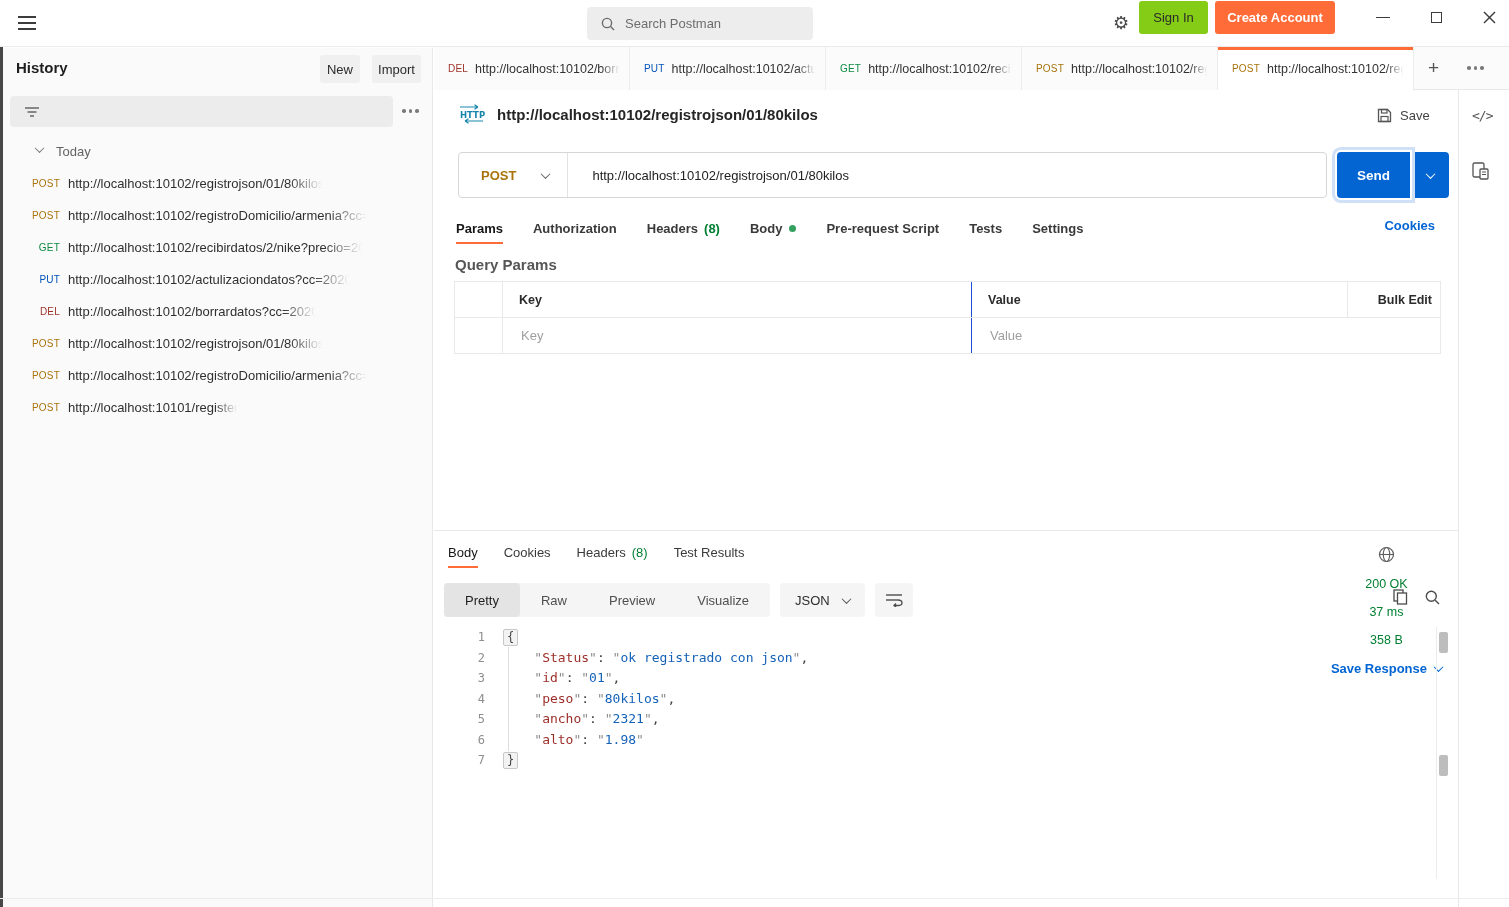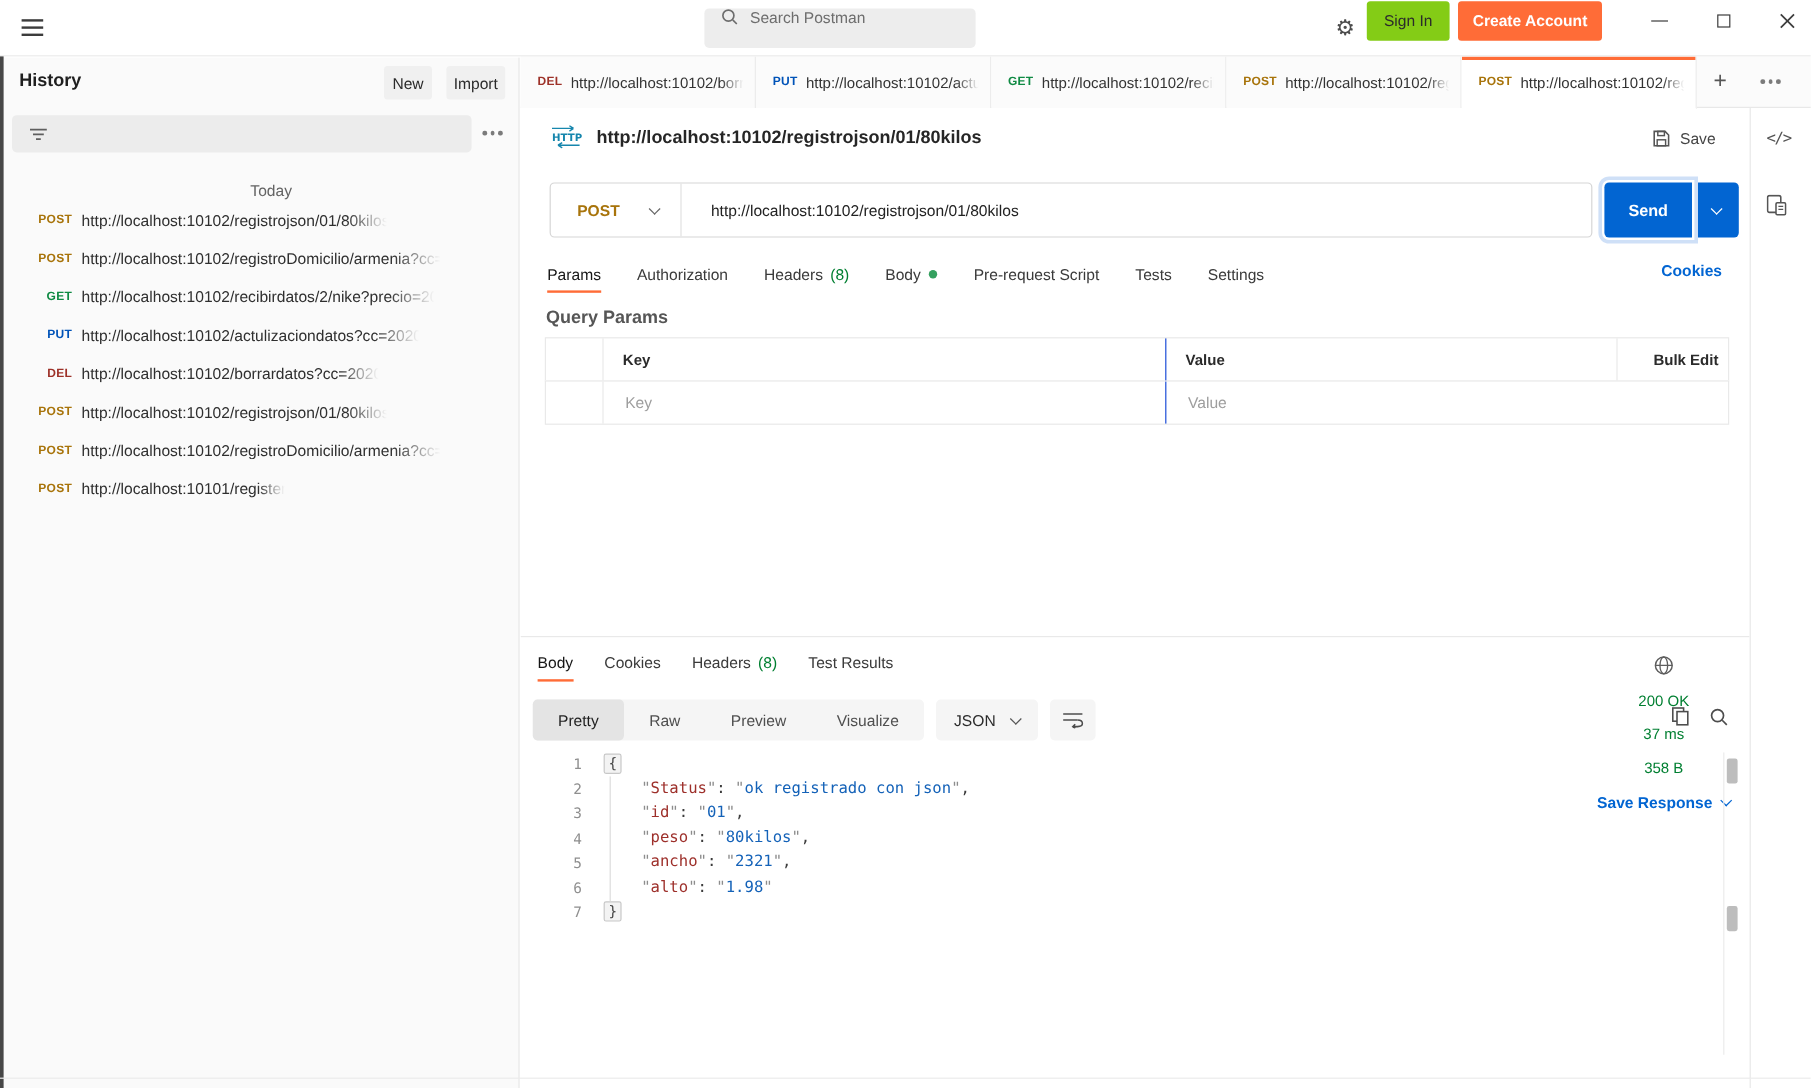--- a/index.html
+++ b/index.html
@@ -13,21 +13,21 @@
   #topbar { position:absolute; left:0; top:0; width:1509px; height:47px; background:#fff;
             border-bottom:1px solid #ebebeb; z-index:10; }
   .burger { position:absolute; left:18px; top:16px; width:18px; height:14px; cursor:pointer; }
   .burger i { display:block; height:2px; background:#3c3c3c; margin-bottom:4px; }
   #topnav { position:absolute; left:62px; top:0; height:47px; display:flex; align-items:center;
             gap:40px; font-size:14px; color:#2b2b2b; }
   .nav-item { display:flex; align-items:center; gap:8px; cursor:pointer; }
   .chev { display:inline-block; width:7px; height:7px; border-right:1.6px solid currentColor;
           border-bottom:1.6px solid currentColor; transform:rotate(45deg) translate(-1px,-1px); }
   .search { position:absolute; left:587px; top:7px; width:226px; height:33px; background:#ededed;
-            border-radius:4px; display:flex; color:#6d6d6d; cursor:pointer; }
+            border-radius:4px; display:flex; align-items:center; color:#6d6d6d; cursor:pointer; }
   .search svg { margin:0 10px 0 14px; }
   .gear-btn { position:absolute; left:1106px; top:8px; width:30px; height:30px; display:flex;
               align-items:center; justify-content:center; font-size:18px; color:#4c4c4c; cursor:pointer; }
   .signin { position:absolute; left:1139px; top:1px; width:69px; height:33px; background:#84cc16;
             border-radius:3px; display:flex; align-items:center; justify-content:center; color:#2b2b2b; cursor:pointer; }
   .create { position:absolute; left:1215px; top:1px; width:120px; height:33px;
             background:var(--accent_orange,#ff6c37); border-radius:3px; color:#fff; font-weight:700;
             display:flex; align-items:center; justify-content:center; cursor:pointer; }
   .win { position:absolute; top:2px; width:30px; height:30px; display:flex; align-items:center;
          justify-content:center; color:#3c3c3c; cursor:pointer; }
@@ -45,25 +45,25 @@
   #new-btn { left:320px; width:40px; } #import-btn { left:372px; width:49px; }
   .filter-box { position:absolute; left:10px; top:48px; width:383px; height:31px; background:#ececec;
                 border-radius:4px; display:flex; align-items:center; }
   .filter-box input { border:0; outline:0; background:transparent; flex:1; height:100%; font-size:13px; }
   .ficon { margin:0 8px 0 14px; }
   .dots { display:flex; gap:3px; align-items:center; cursor:pointer; }
   .dots i { width:3.5px; height:3.5px; border-radius:50%; background:#7b7b7b; display:block; }
   #hist-more { position:absolute; left:402px; top:61px; }
   #history-list { position:absolute; left:0; top:92px; right:0; bottom:0; overflow:hidden; }
   .sb-group { height:22px; margin-bottom:5px; display:flex; align-items:center; gap:13px;
-              padding-left:20px; color:#636363; cursor:pointer;flex-direction:column; }
+              padding-left:36px; color:#636363; cursor:pointer; }
   .sb-group .chev { color:#7b7b7b; margin-top:-3px; }
   .hist-item { height:32px; display:flex; align-items:center; cursor:pointer; }
   .m { width:60px; min-width:60px; text-align:right; margin-right:8px; font-size:10px;
-       font-weight:700; letter-spacing:.2px; }
+       font-weight:400; letter-spacing:.2px; }
   .m.get{ color:var(--method_get,#0f8a43); } .m.post{ color:var(--method_post,#a8740b); }
   .m.put{ color:var(--method_put,#0053b8); } .m.del{ color:var(--method_del,#9d3128); }
   .u { white-space:nowrap; overflow:hidden; color:#2f2f2f;
        -webkit-mask-image:linear-gradient(90deg,#000 86%,transparent 99%);
        mask-image:linear-gradient(90deg,#000 86%,transparent 99%); }
   .hist-item .u { max-width:338px; font-size:13px; }
   
   #tabstrip { position:absolute; left:434px; top:47px; right:0; height:43px; background:#fbfbfb;
               border-bottom:1px solid #e8e8e8; display:flex; z-index:5; }
   #tabs { display:flex; height:43px; }
@@ -89,21 +89,21 @@
   .url-div { width:1px; align-self:stretch; background:#e2e2e2; }
   .url-box input { flex:1; border:0; outline:0; font-size:13px; color:#222; padding-left:24px;
                    font-family:"Liberation Sans",sans-serif; background:transparent; }
   .send { position:absolute; left:903px; top:62px; height:46px; display:flex; }
   .send-main { width:73px; background:var(--primary_blue,#0265d2); color:#fff; font-size:13.5px;
                font-weight:700; display:flex; align-items:center; justify-content:center;
                border-radius:4px 0 0 4px; box-shadow:0 0 0 2px #fff,0 0 0 5px #cfe0f7; z-index:2; cursor:pointer; }
   .send-chev { width:37px; margin-left:2px; background:var(--primary_blue,#0265d2); color:#fff;
                display:flex; align-items:center; justify-content:center; border-radius:0 4px 4px 0; cursor:pointer; }
   #req-tabs { position:absolute; left:22px; top:124px; display:flex; gap:30px; align-items:center;
-              height:28px; color:#3a3a3a; }
+              height:28px; color:#3a3a3a;font-weight:bold; }
   .rtab { position:relative; display:flex; align-items:center; gap:6px; cursor:pointer; white-space:nowrap; }
   .rtab.active { color:#161616; }
   .rtab.active::after { content:""; position:absolute; left:0; right:0; bottom:-8px; height:2px;
                         background:var(--accent_orange,#ff6c37); }
   .cnt { color:var(--success_green,#007f31); }
   .gdot { width:7px; height:7px; border-radius:50%; background:#34a05f; margin-left:1px; }
   .cookies { position:absolute; right:23px; top:128px; color:var(--primary_blue,#0265d2);
              font-weight:600; cursor:pointer; }
   .qp-label { position:absolute; left:21px; top:166px; font-size:15px; font-weight:700; color:#565656; }
   .qp-table { position:absolute; left:20px; top:191px; width:987px; }

